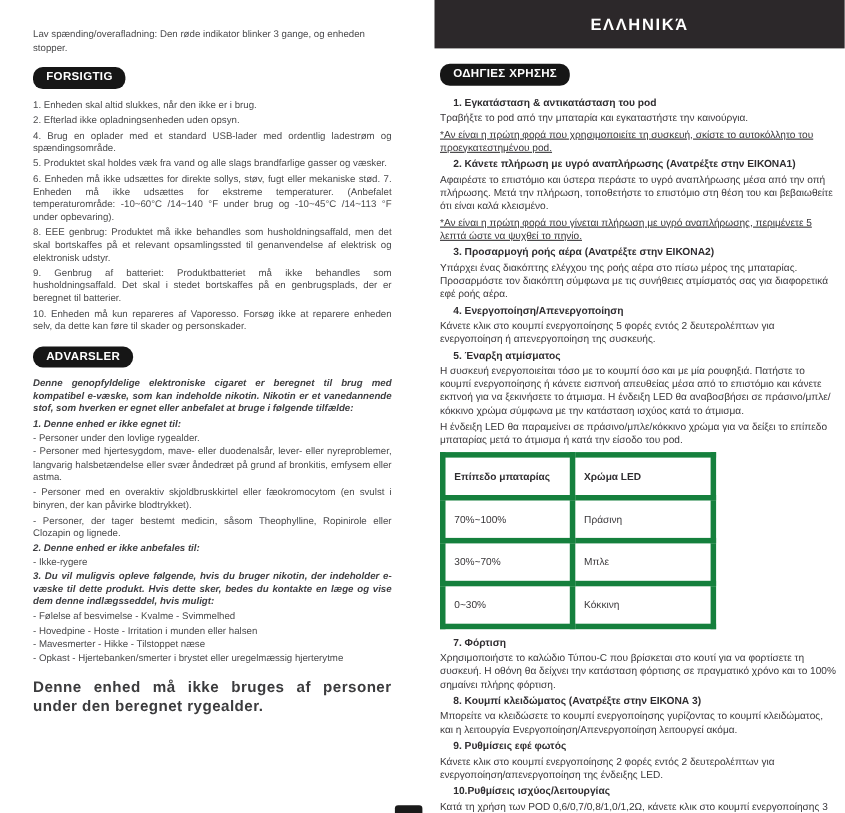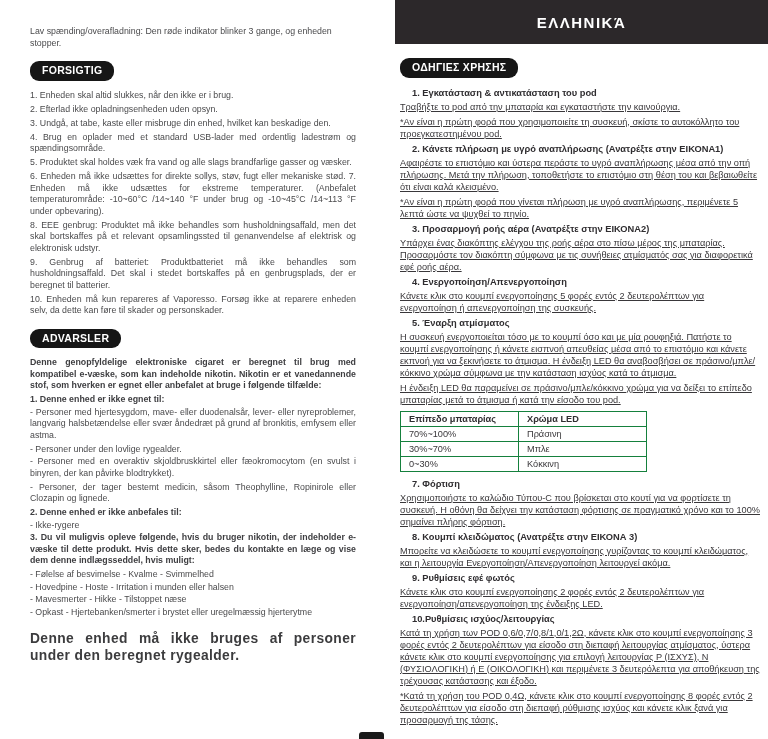--- a/index.html
+++ b/index.html
@@ -2,40 +2,40 @@
 <html><head>
 <meta charset="utf-8">
 <style>
   * { margin:0; padding:0; box-sizing:border-box; }
   html,body { width:768px; height:739px; background:#ffffff; overflow:hidden; }
   body { font-family:"Liberation Sans","DejaVu Sans",sans-serif; position:relative; }
 
   .col-left { position:absolute; left:30px; top:26px; width:326px; }
   .dk { font-size:8.8px; line-height:11.5px; color:#4a4a4c; margin-bottom:1px; }
   .just { text-align:justify; margin-bottom:2.5px; }
-  .b { font-weight:bold; color:#3e3e41; }
+  .b { font-weight:bold; color:#3e3e41;font-style:italic; }
   .badge-row { margin:11px 0 9px; }
   .badge { display:inline-block; background:#161616; color:#ffffff; font-weight:bold;
            font-size:10.5px; line-height:1; padding:4px 12px 5px; border-radius:9px;
            letter-spacing:0.3px; }
   .final { font-weight:bold; font-size:13.8px; line-height:16.5px; color:#3c3c3e;
            margin-top:13px; letter-spacing:0.4px; text-align:justify; }
 
   .col-right { position:absolute; left:383px; top:0; width:385px; }
   .gr-header { height:44px; background:#2c282a; color:#ffffff; display:flex;
                align-items:center; justify-content:center; font-weight:bold;
                font-size:15px; letter-spacing:1.5px;margin-left:12px; }
   .gr-content { padding:11px 6px 0 17px; }
   .gr-badge-row { margin:2px 0 9px; }
   .gh { font-weight:bold; font-size:9.3px; line-height:12px; margin:3px 12px 2px; color:#2f2d30; }
-  .gp { font-size:9.2px; line-height:12px; margin-bottom:3px; color:#39373a;text-decoration:underline; }
+  .gp { font-size:9.2px; line-height:12px; margin-bottom:3px; color:#39373a; }
   .gu { text-decoration:underline; }
 
   table.led { border-collapse:collapse; margin:5px 0 6px 0; }
-  .led th, .led td { border:1px solid #15803d; font-size:9.2px; padding:2px 8px;
+  .led th, .led td { border:5px solid #15803d; font-size:9.2px; padding:12px 8px;
                      text-align:left; height:15px; color:#39373a; }
   .led th { font-weight:bold; color:#2f2d30; }
   .led .c1 { width:118px; }
   .led .c2 { width:128px; }
 
   .cut-badge { position:absolute; left:359px; top:732px; width:25px; height:7px;
                background:#1a1a1a; border-radius:3px 3px 0 0; }
 </style>
 </head>
 <body>
@@ -44,36 +44,35 @@
 
   <div class="col-left">
     <p class="dk">Lav spænding/overafladning: Den røde indikator blinker 3 gange, og enheden stopper.</p>
 
     <div class="badge-row">
       <span class="badge">FORSIGTIG</span>
     </div>
 
     <p class="dk just">1. Enheden skal altid slukkes, når den ikke er i brug.</p>
     <p class="dk just">2. Efterlad ikke opladningsenheden uden opsyn.</p>
-    <p class="dk just">3. Undgå, at tabe, kaste eller misbruge din enhed, hvilket kan beskadige den.</p>
     <p class="dk just">4. Brug en oplader med et standard USB-lader med ordentlig ladestrøm og spændingsområde.</p>
     <p class="dk just">5. Produktet skal holdes væk fra vand og alle slags brandfarlige gasser og væsker.</p>
     <p class="dk just">6. Enheden må ikke udsættes for direkte sollys, støv, fugt eller mekaniske stød. 7. Enheden må ikke udsættes for ekstreme temperaturer. (Anbefalet temperaturområde: -10~60°C /14~140 °F under brug og -10~45°C /14~113 °F under opbevaring).</p>
     <p class="dk just">8. EEE genbrug: Produktet må ikke behandles som husholdningsaffald, men det skal bortskaffes på et relevant opsamlingssted til genanvendelse af elektrisk og elektronisk udstyr.</p>
     <p class="dk just">9. Genbrug af batteriet: Produktbatteriet må ikke behandles som husholdningsaffald. Det skal i stedet bortskaffes på en genbrugsplads, der er beregnet til batterier.</p>
     <p class="dk just">10. Enheden må kun repareres af Vaporesso. Forsøg ikke at reparere enheden selv, da dette kan føre til skader og personskader.</p>
 
     <div class="badge-row">
       <span class="badge">ADVARSLER</span>
     </div>
 
     <p class="dk just b">Denne genopfyldelige elektroniske cigaret er beregnet til brug med kompatibel e-væske, som kan indeholde nikotin. Nikotin er et vanedannende stof, som hverken er egnet eller anbefalet at bruge i følgende tilfælde:</p>
     <p class="dk b">1. Denne enhed er ikke egnet til:</p>
+    <p class="dk">- Personer under den lovlige rygealder.</p>
     <p class="dk just">- Personer med hjertesygdom, mave- eller duodenalsår, lever- eller nyreproblemer, langvarig halsbetændelse eller svær åndedræt på grund af bronkitis, emfysem eller astma.</p>
-    <p class="dk">- Personer under den lovlige rygealder.</p>
     <p class="dk just">- Personer med en overaktiv skjoldbruskkirtel eller fæokromocytom (en svulst i binyren, der kan påvirke blodtrykket).</p>
     <p class="dk just">- Personer, der tager bestemt medicin, såsom Theophylline, Ropinirole eller Clozapin og lignede.</p>
     <p class="dk b">2. Denne enhed er ikke anbefales til:</p>
     <p class="dk">- Ikke-rygere</p>
     <p class="dk just b">3. Du vil muligvis opleve følgende, hvis du bruger nikotin, der indeholder e-væske til dette produkt. Hvis dette sker, bedes du kontakte en læge og vise dem denne indlægsseddel, hvis muligt:</p>
     <p class="dk">- Følelse af besvimelse  - Kvalme  - Svimmelhed</p>
     <p class="dk">- Hovedpine  - Hoste  - Irritation i munden eller halsen</p>
     <p class="dk">- Mavesmerter  - Hikke  - Tilstoppet næse</p>
     <p class="dk">- Opkast - Hjertebanken/smerter i brystet eller uregelmæssig hjerterytme</p>
 

